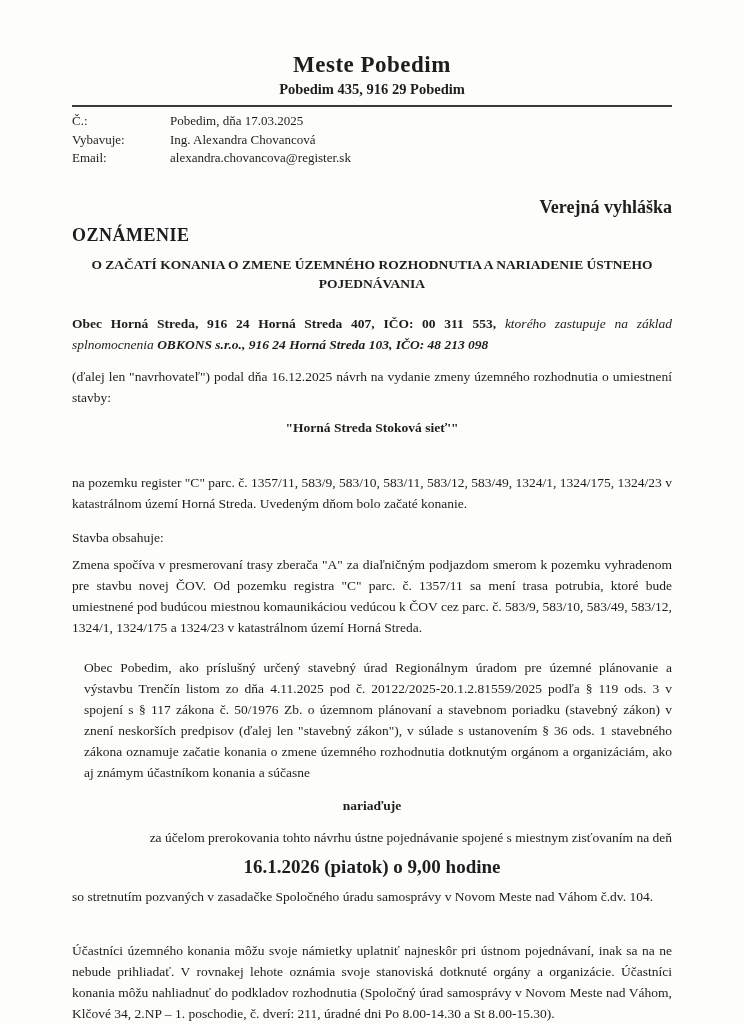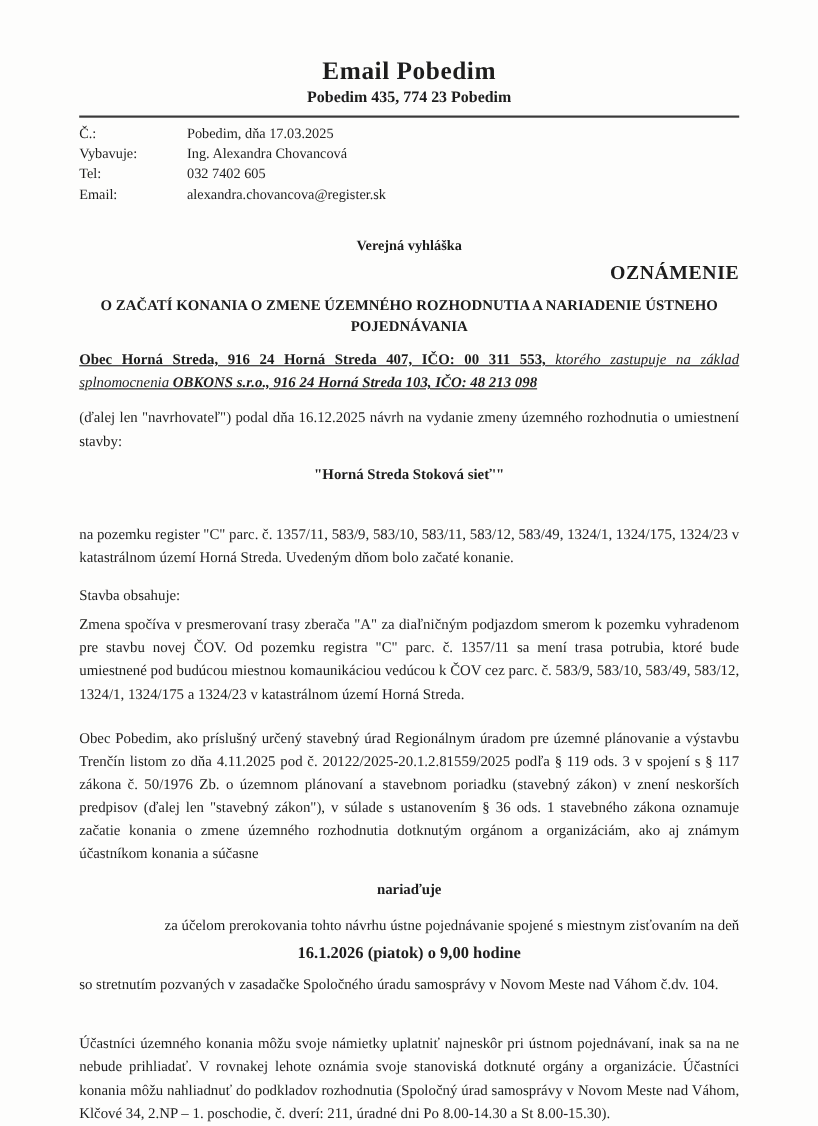--- a/index.html
+++ b/index.html
@@ -39,98 +39,94 @@
   }
   .meta-block {
     font-size: 13px;
     line-height: 18.5px;
   }
   .meta-row { display: flex; }
   .meta-label { width: 98px; flex: 0 0 98px; }
   .meta-value { flex: 1 1 auto; }
   .meta-date { flex: 0 0 auto; text-align: right; }
   .public-notice {
-    text-align: center;
+    text-align: right;
     font-weight: bold;
-    font-size: 13px;
+    font-size: 18px;
     margin-top: 29px;
   }
   .doc-title {
-    text-align: right;
+    text-align: left;
     font-size: 18px;
     font-weight: bold;
     margin-top: 7px;
     letter-spacing: 0.5px;
   }
   .doc-subtitle {
     text-align: center;
     font-size: 13.5px;
     font-weight: bold;
     margin-top: 9px;
     line-height: 19px;
     padding: 0 4px;
   }
   .para {
     font-size: 13.5px;
     line-height: 21px;
     text-align: justify;
   }
-  .p-applicant { margin-top: 10px; text-decoration: underline; }
+  .p-applicant { margin-top: 20px; }
   .p-applicant .b  { font-weight: bold; }
   .p-applicant .i  { font-style: italic; }
   .p-applicant .bi { font-weight: bold; font-style: italic; }
   .p-intro { margin-top: 11px; }
   .project-name {
     text-align: center;
     font-weight: bold;
     font-size: 13.5px;
     margin-top: 12px;
   }
   .p-parcels { margin-top: 36px; }
   .p-stavba-label { margin-top: 13px; text-align: left; }
   .p-zmena { margin-top: 6px; }
-  .p-urad { margin-top: 19px; }
+  .p-urad { margin-top: 19px; margin-left: 12px; }
   .orders-word {
     text-align: center;
     font-weight: bold;
     font-size: 13.5px;
     margin-top: 15px;
   }
   .p-ucel { margin-top: 13px; padding-left: 9px; text-align: right; }
   .meeting-datetime {
     text-align: center;
     font-weight: bold;
-    font-size: 15px;
+    font-size: 19px;
     margin-top: 8px;
   }
   .p-stretnutie { margin-top: 8px; text-align: left; }
   .p-namietky { margin-top: 33px; }
 </style>
 </head>
 <body>
 
 <div class="page">
 
   <div class="doc-header">
-    <div class="org-name">Email Pobedim</div>
-    <div class="org-address">Pobedim 435, 774 23  Pobedim</div>
+    <div class="org-name">Meste Pobedim</div>
+    <div class="org-address">Pobedim 435, 916 29  Pobedim</div>
     <hr class="header-rule">
 
     <div class="meta-block">
       <div class="meta-row">
         <span class="meta-label">Č.:</span>
         <span class="meta-date">Pobedim, dňa 17.03.2025</span>
       </div>
       <div class="meta-row">
         <span class="meta-label">Vybavuje:</span>
         <span class="meta-value">Ing. Alexandra Chovancová</span>
-      </div>
-      <div class="meta-row">
-        <span class="meta-label">Tel:</span>
-        <span class="meta-value">032 7402 605</span>
       </div>
       <div class="meta-row">
         <span class="meta-label">Email:</span>
         <span class="meta-value">alexandra.chovancova@register.sk</span>
       </div>
     </div>
   </div>
 
   <div class="public-notice">Verejná vyhláška</div>
   <div class="doc-title">OZNÁMENIE</div>

